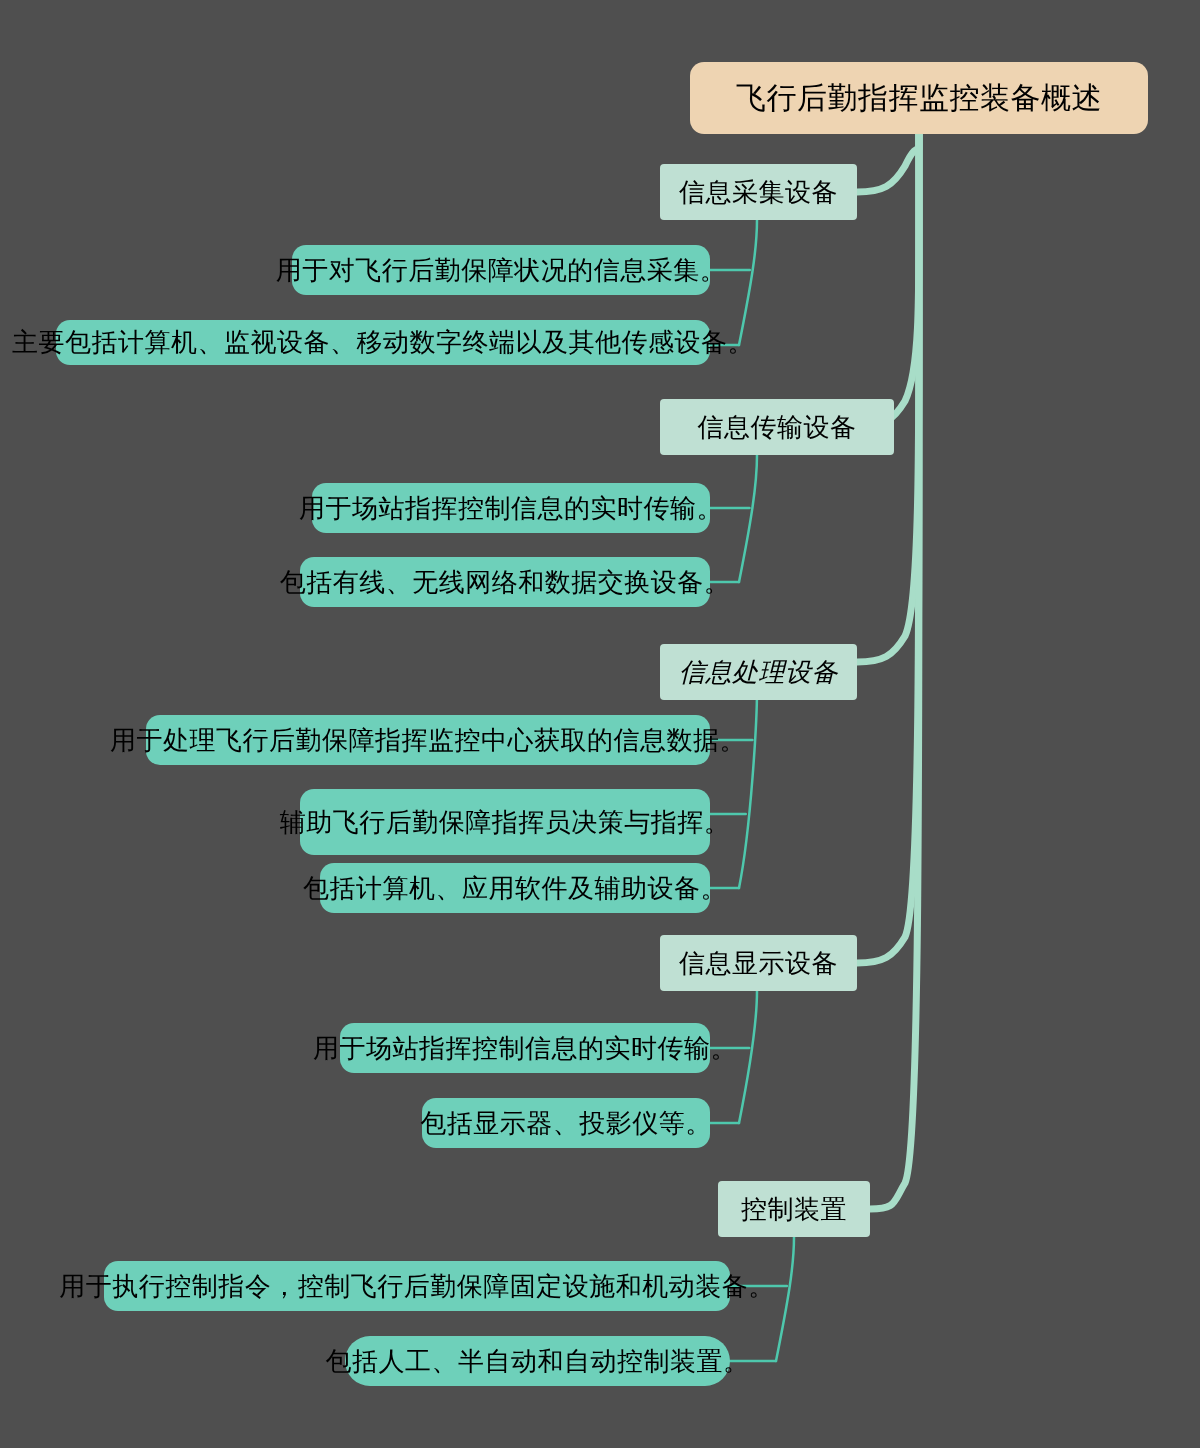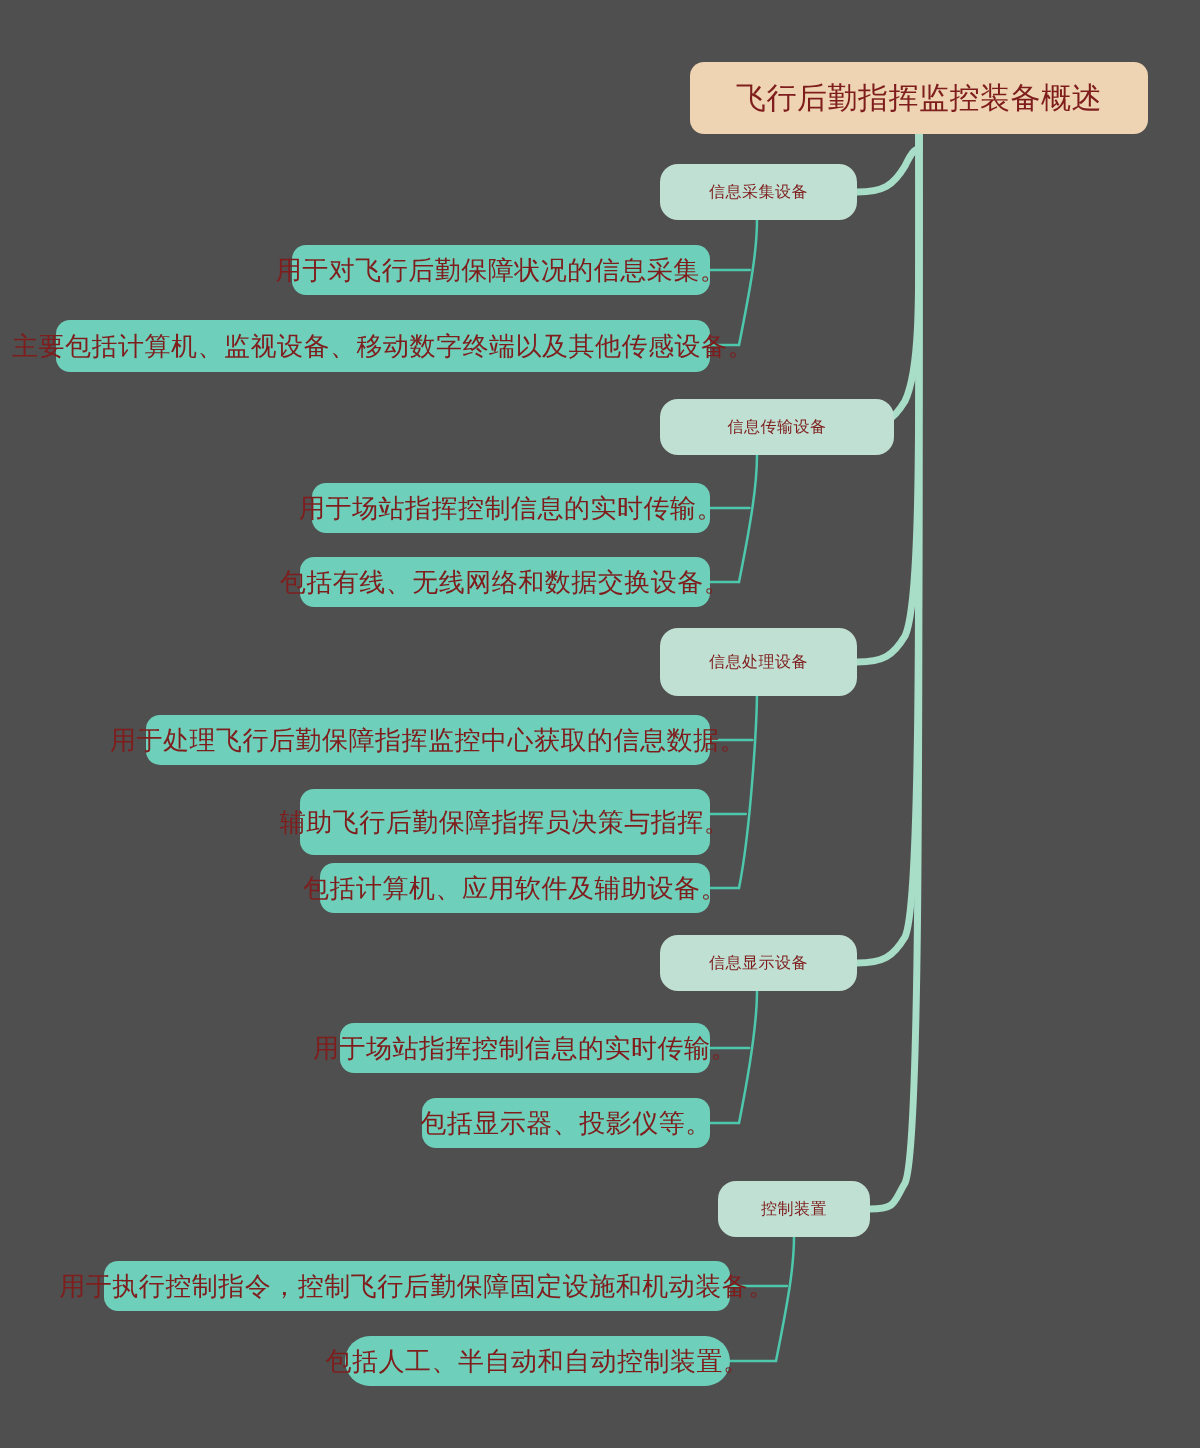--- a/index.html
+++ b/index.html
@@ -23,33 +23,33 @@
     height: 1448px;
     pointer-events: none;
   }
   .node {
     position: absolute;
     box-sizing: border-box;
     display: flex;
     align-items: center;
     justify-content: center;
     white-space: nowrap;
-    color: #7f1d1d;
+    color: #000000;
     letter-spacing: 0.5px;
   }
   .node-root {
     background: #eed4b2;
     border-radius: 14px;
     font-size: 30px;
     padding: 0 22px;
   }
   .node-branch {
     background: #bfe0d3;
-    border-radius: 18px;
-    font-size: 16px;
+    border-radius: 4px;
+    font-size: 26px;
     padding: 0 20px;
   }
   .node-leaf {
     background: #6ed0ba;
     border-radius: 14px;
     font-size: 26px;
     padding: 0 18px;
   }
 </style>
 </head>
@@ -76,25 +76,25 @@
       <path d="M 749.2272727272727 1048 C 735.2272727272727 1048 729.2272727272727 1048 719.2272727272727 1048 L 710 1048" fill="none" stroke="#4ec8ad" stroke-width="2.5" stroke-linecap="round"></path>
       <path d="M 739 1123 C 725 1123 719 1123 709 1123 L 710 1123" fill="none" stroke="#4ec8ad" stroke-width="2.5" stroke-linecap="round"></path>
       <path d="M 794 1237 C 794 1267 788 1301 776 1361" fill="none" stroke="#4ec8ad" stroke-width="2.5" stroke-linecap="round"></path>
       <path d="M 786.8870967741935 1286 C 772.8870967741935 1286 766.8870967741935 1286 756.8870967741935 1286 L 730 1286" fill="none" stroke="#4ec8ad" stroke-width="2.5" stroke-linecap="round"></path>
       <path d="M 776 1361 C 762 1361 756 1361 746 1361 L 730 1361" fill="none" stroke="#4ec8ad" stroke-width="2.5" stroke-linecap="round"></path>
     </svg>
   <div id="nodes">
       <div class="node node-root" style="left: 690px; top: 62px; width: 458px; height: 72px;">飞行后勤指挥监控装备概述</div>
       <div class="node node-branch" style="left: 660px; top: 164px; width: 197px; height: 56px;">信息采集设备</div>
       <div class="node node-leaf" style="left: 292px; top: 245px; width: 418px; height: 50px;">用于对飞行后勤保障状况的信息采集。</div>
-      <div class="node node-leaf" style="left: 56px; top: 320px; width: 654px; height: 52px;">主要包括计算机、监视设备、移动数字终端以及其他传感设备。</div>
+      <div class="node node-leaf" style="left: 56px; top: 320px; width: 654px; height: 45px;">主要包括计算机、监视设备、移动数字终端以及其他传感设备。</div>
       <div class="node node-branch" style="left: 660px; top: 399px; width: 234px; height: 56px;">信息传输设备</div>
       <div class="node node-leaf" style="left: 312px; top: 483px; width: 398px; height: 50px;">用于场站指挥控制信息的实时传输。</div>
       <div class="node node-leaf" style="left: 300px; top: 557px; width: 410px; height: 50px;">包括有线、无线网络和数据交换设备。</div>
-      <div class="node node-branch" style="left: 660px; top: 628px; width: 197px; height: 68px;">信息处理设备</div>
+      <div class="node node-branch" style="left: 660px; top: 644px; width: 197px; height: 56px; font-style: italic;">信息处理设备</div>
       <div class="node node-leaf" style="left: 146px; top: 715px; width: 564px; height: 50px;">用于处理飞行后勤保障指挥监控中心获取的信息数据。</div>
       <div class="node node-leaf" style="left: 300px; top: 789px; width: 410px; height: 66px;">辅助飞行后勤保障指挥员决策与指挥。</div>
       <div class="node node-leaf" style="left: 320px; top: 863px; width: 390px; height: 50px;">包括计算机、应用软件及辅助设备。</div>
       <div class="node node-branch" style="left: 660px; top: 935px; width: 197px; height: 56px;">信息显示设备</div>
       <div class="node node-leaf" style="left: 340px; top: 1023px; width: 370px; height: 50px;">用于场站指挥控制信息的实时传输。</div>
       <div class="node node-leaf" style="left: 422px; top: 1098px; width: 288px; height: 50px;">包括显示器、投影仪等。</div>
       <div class="node node-branch" style="left: 718px; top: 1181px; width: 152px; height: 56px;">控制装置</div>
       <div class="node node-leaf" style="left: 104px; top: 1261px; width: 626px; height: 50px;">用于执行控制指令，控制飞行后勤保障固定设施和机动装备。</div>
       <div class="node node-leaf" style="left: 345px; top: 1336px; width: 385px; height: 50px; border-radius: 25px;">包括人工、半自动和自动控制装置。</div>
     </div>

